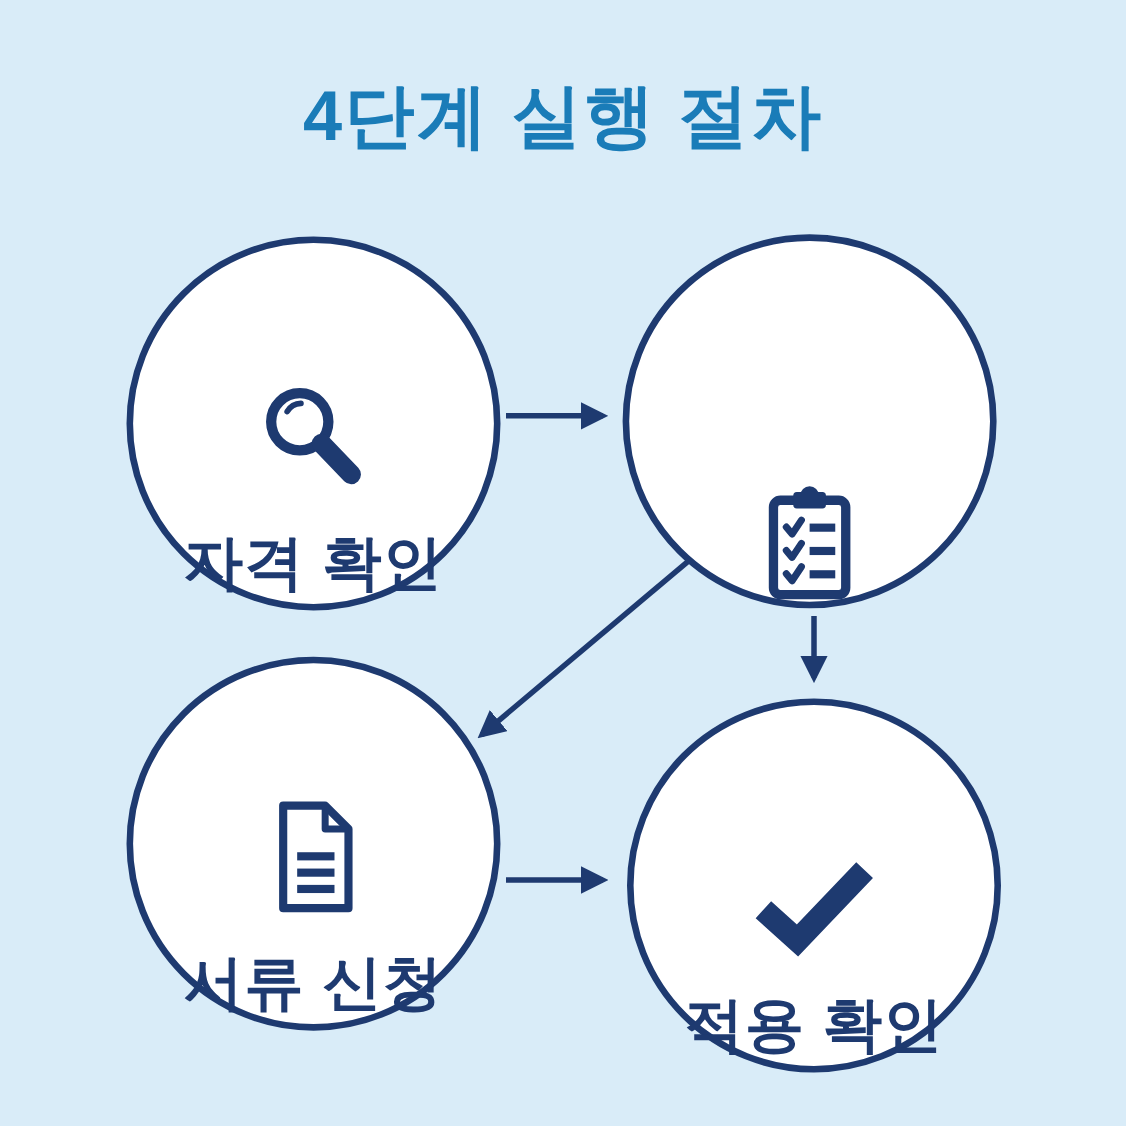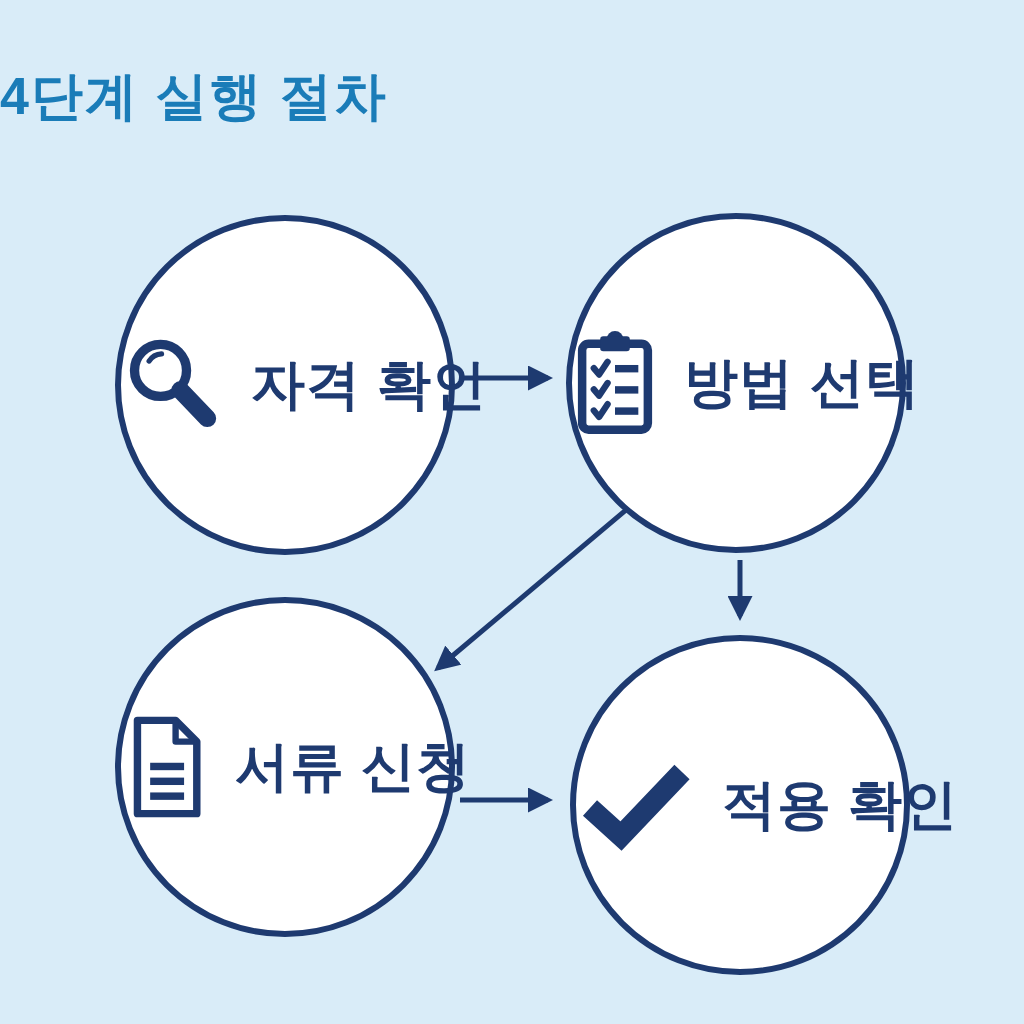--- a/index.html
+++ b/index.html
@@ -12,38 +12,39 @@
     position: relative;
     background: #d9ecf8;
     font-family: "Liberation Sans", sans-serif;
     overflow: hidden;
   }
   .page-title {
     position: absolute;
     top: 62px;
     left: 0;
     width: 1024px;
-    font-size: 52px;
+    text-align: center;
+    font-size: 64px;
     font-weight: 800;
     letter-spacing: 2px;
     color: #1a7cb8;
     margin: 0;
   }
   .circle {
     position: absolute;
     width: 340px;
     height: 340px;
     border-radius: 50%;
     background: #ffffff;
     border: 6px solid #1e3a70;
     box-sizing: border-box;
     display: flex;
-    flex-direction: row;
+    flex-direction: column;
     align-items: center;
-    justify-content: flex-start;
+    justify-content: flex-end;
     gap: 26px;
   }
   .circle .icon-wrap {
     display: flex;
     align-items: center;
     justify-content: center;
   }
   .circle .label {
     font-size: 54px;
     font-weight: 800;
@@ -99,21 +100,20 @@
       <circle cx="40" cy="9" r="8" fill="#1e3a70"></circle>
       <rect x="26" y="6" width="28" height="14" rx="3" fill="#1e3a70"></rect>
       <path d="M20,36 L25,42 L33,30" fill="none" stroke="#1e3a70" stroke-width="6" stroke-linecap="round" stroke-linejoin="round"></path>
       <rect x="40" y="33" width="22" height="7" fill="#1e3a70"></rect>
       <path d="M20,56 L25,62 L33,50" fill="none" stroke="#1e3a70" stroke-width="6" stroke-linecap="round" stroke-linejoin="round"></path>
       <rect x="40" y="53" width="22" height="7" fill="#1e3a70"></rect>
       <path d="M20,76 L25,82 L33,70" fill="none" stroke="#1e3a70" stroke-width="6" stroke-linecap="round" stroke-linejoin="round"></path>
       <rect x="40" y="73" width="22" height="7" fill="#1e3a70"></rect>
     </svg>
   </div>
-  <div class="label">방법 선택</div>
 </div>
 
 <div class="circle" id="circle-step3">
   <div class="icon-wrap">
     <svg width="88" height="106" viewBox="0 0 80 100" xmlns="http://www.w3.org/2000/svg" aria-hidden="true">
       <path d="M14,6 L50,6 L70,26 L70,94 L14,94 Z" fill="#ffffff" stroke="#1e3a70" stroke-width="7" stroke-linejoin="round"></path>
       <path d="M50,6 L50,26 L70,26" fill="none" stroke="#1e3a70" stroke-width="6" stroke-linejoin="round"></path>
       <rect x="26" y="46" width="32" height="7" fill="#1e3a70"></rect>
       <rect x="26" y="60" width="32" height="7" fill="#1e3a70"></rect>
       <rect x="26" y="74" width="32" height="7" fill="#1e3a70"></rect>

